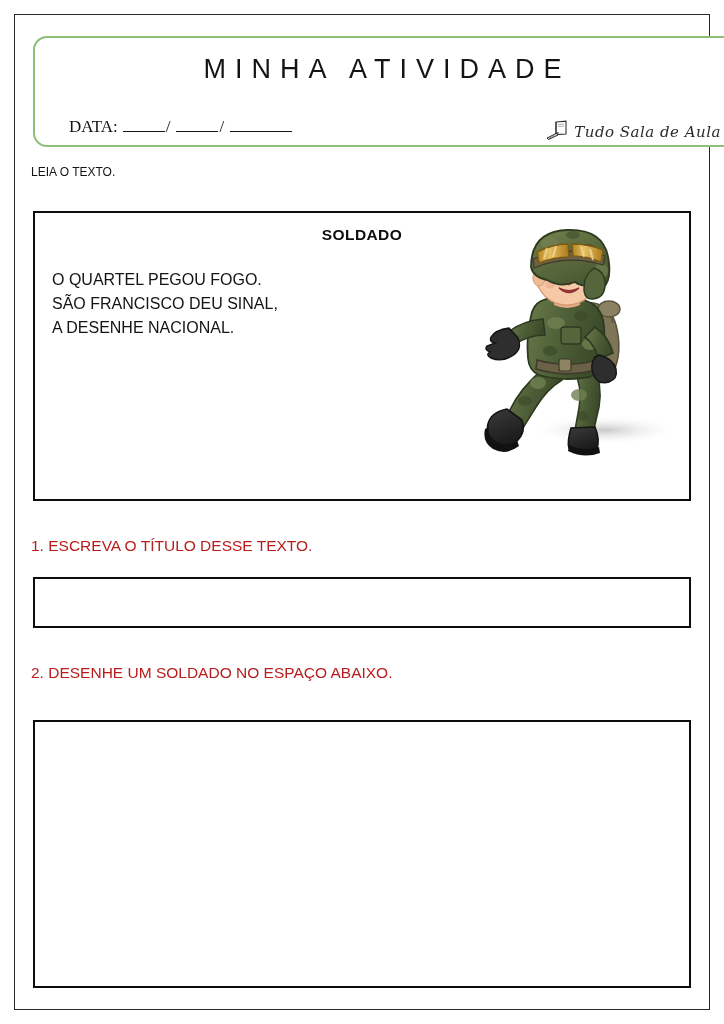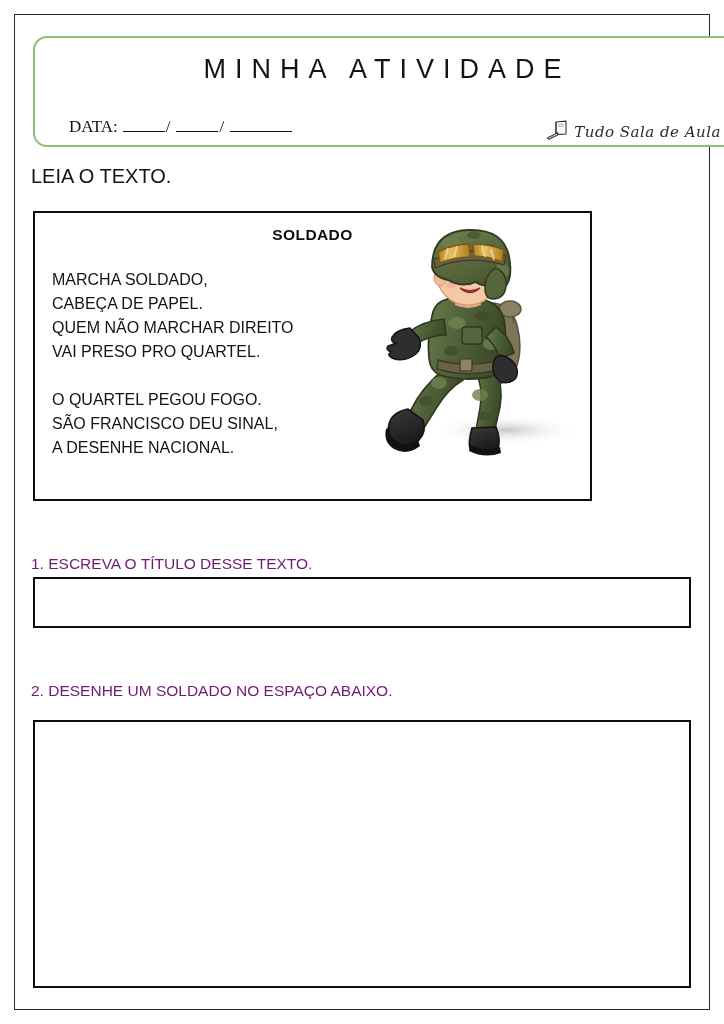--- a/index.html
+++ b/index.html
@@ -98,30 +98,30 @@
     font-size: 15px;
     color: #2b2b2b;
     letter-spacing: 0.5px;
   }
 
   
   #read-instruction {
     position: absolute;
     left: 31px;
     top: 165px;
-    font-size: 20px;
+    font-size: 12px;
     color: #141414;
   }
 
   
   #text-box {
     position: absolute;
     left: 33px;
     top: 211px;
-    width: 559px;
+    width: 658px;
     height: 290px;
     border: 2px solid #0d0d0d;
     background: #ffffff;
   }
 
   #poem-title {
     position: absolute;
     left: 0;
     top: 13px;
     width: 100%;
@@ -151,22 +151,21 @@
     top: 10px;
     width: 228px;
     height: 240px;
   }
 
   
   .question-text {
     position: absolute;
     left: 31px;
     font-size: 15.5px;
-    color: #701a75;
-    margin-top: 18px;
+    color: #b91c1c;
   }
   #question-1-text { top: 537px; }
   #question-2-text { top: 664px; }
 
   #answer-box-1 {
     position: absolute;
     left: 33px;
     top: 577px;
     width: 658px;
     height: 51px;
@@ -219,26 +218,20 @@
     </div>
   </div>
 
   <div id="read-instruction">LEIA O TEXTO.</div>
 
   <div id="text-box">
 
     <div id="poem-title">SOLDADO</div>
 
     <div id="poem-body">
-      <div class="poem-stanza">
-        <div class="poem-line">MARCHA SOLDADO,</div>
-        <div class="poem-line">CABEÇA DE PAPEL.</div>
-        <div class="poem-line">QUEM NÃO MARCHAR DIREITO</div>
-        <div class="poem-line">VAI PRESO PRO QUARTEL.</div>
-      </div>
       <div class="poem-stanza">
         <div class="poem-line">O QUARTEL PEGOU FOGO.</div>
         <div class="poem-line">SÃO FRANCISCO DEU SINAL,</div>
         <div class="poem-line">A DESENHE NACIONAL.</div>
       </div>
     </div>
 
     <svg id="soldier-illustration" viewBox="0 0 228 240">
       <defs>
         <linearGradient id="uniG" x1="0" y1="0" x2="1" y2="0.3">

